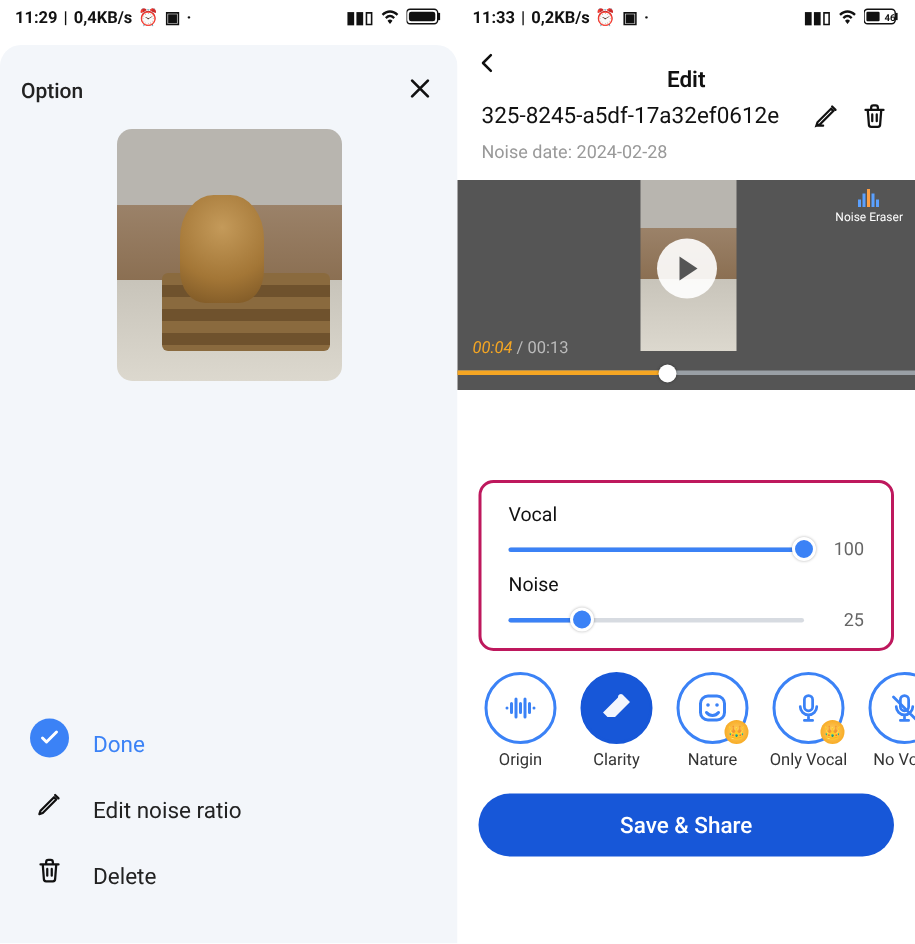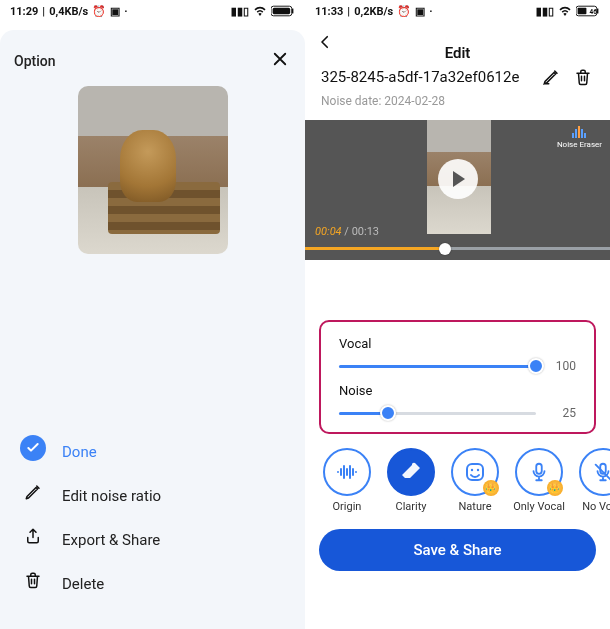--- a/index.html
+++ b/index.html
@@ -123,28 +123,20 @@
         <span class="mi-icon">
           <svg width="18" height="18" viewBox="0 0 24 24">
               <path d="M3 21l3-1 12-12-2-2L4 18l-1 3zM17 4l3 3" stroke="#111" stroke-width="2" fill="none" stroke-linecap="round" stroke-linejoin="round"></path>
             </svg>
         </span>
         <span class="mi-label">Edit noise ratio</span>
       </div>
       <div class="menu-item">
         <span class="mi-icon">
           <svg width="18" height="18" viewBox="0 0 24 24">
-              <path d="M12 3v11M8 7l4-4 4 4M5 14v5a2 2 0 002 2h10a2 2 0 002-2v-5" stroke="#111" stroke-width="2" fill="none" stroke-linecap="round" stroke-linejoin="round"></path>
-            </svg>
-        </span>
-        <span class="mi-label">Export &amp; Share</span>
-      </div>
-      <div class="menu-item">
-        <span class="mi-icon">
-          <svg width="18" height="18" viewBox="0 0 24 24">
               <path d="M4 7h16M9 7V5a2 2 0 012-2h2a2 2 0 012 2v2M6 7l1 13a2 2 0 002 2h6a2 2 0 002-2l1-13M10 11v6M14 11v6" stroke="#111" stroke-width="2" fill="none" stroke-linecap="round" stroke-linejoin="round"></path>
             </svg>
         </span>
         <span class="mi-label">Delete</span>
       </div>
     </div>
   </div>
 </div>
 
 <div class="pane">

